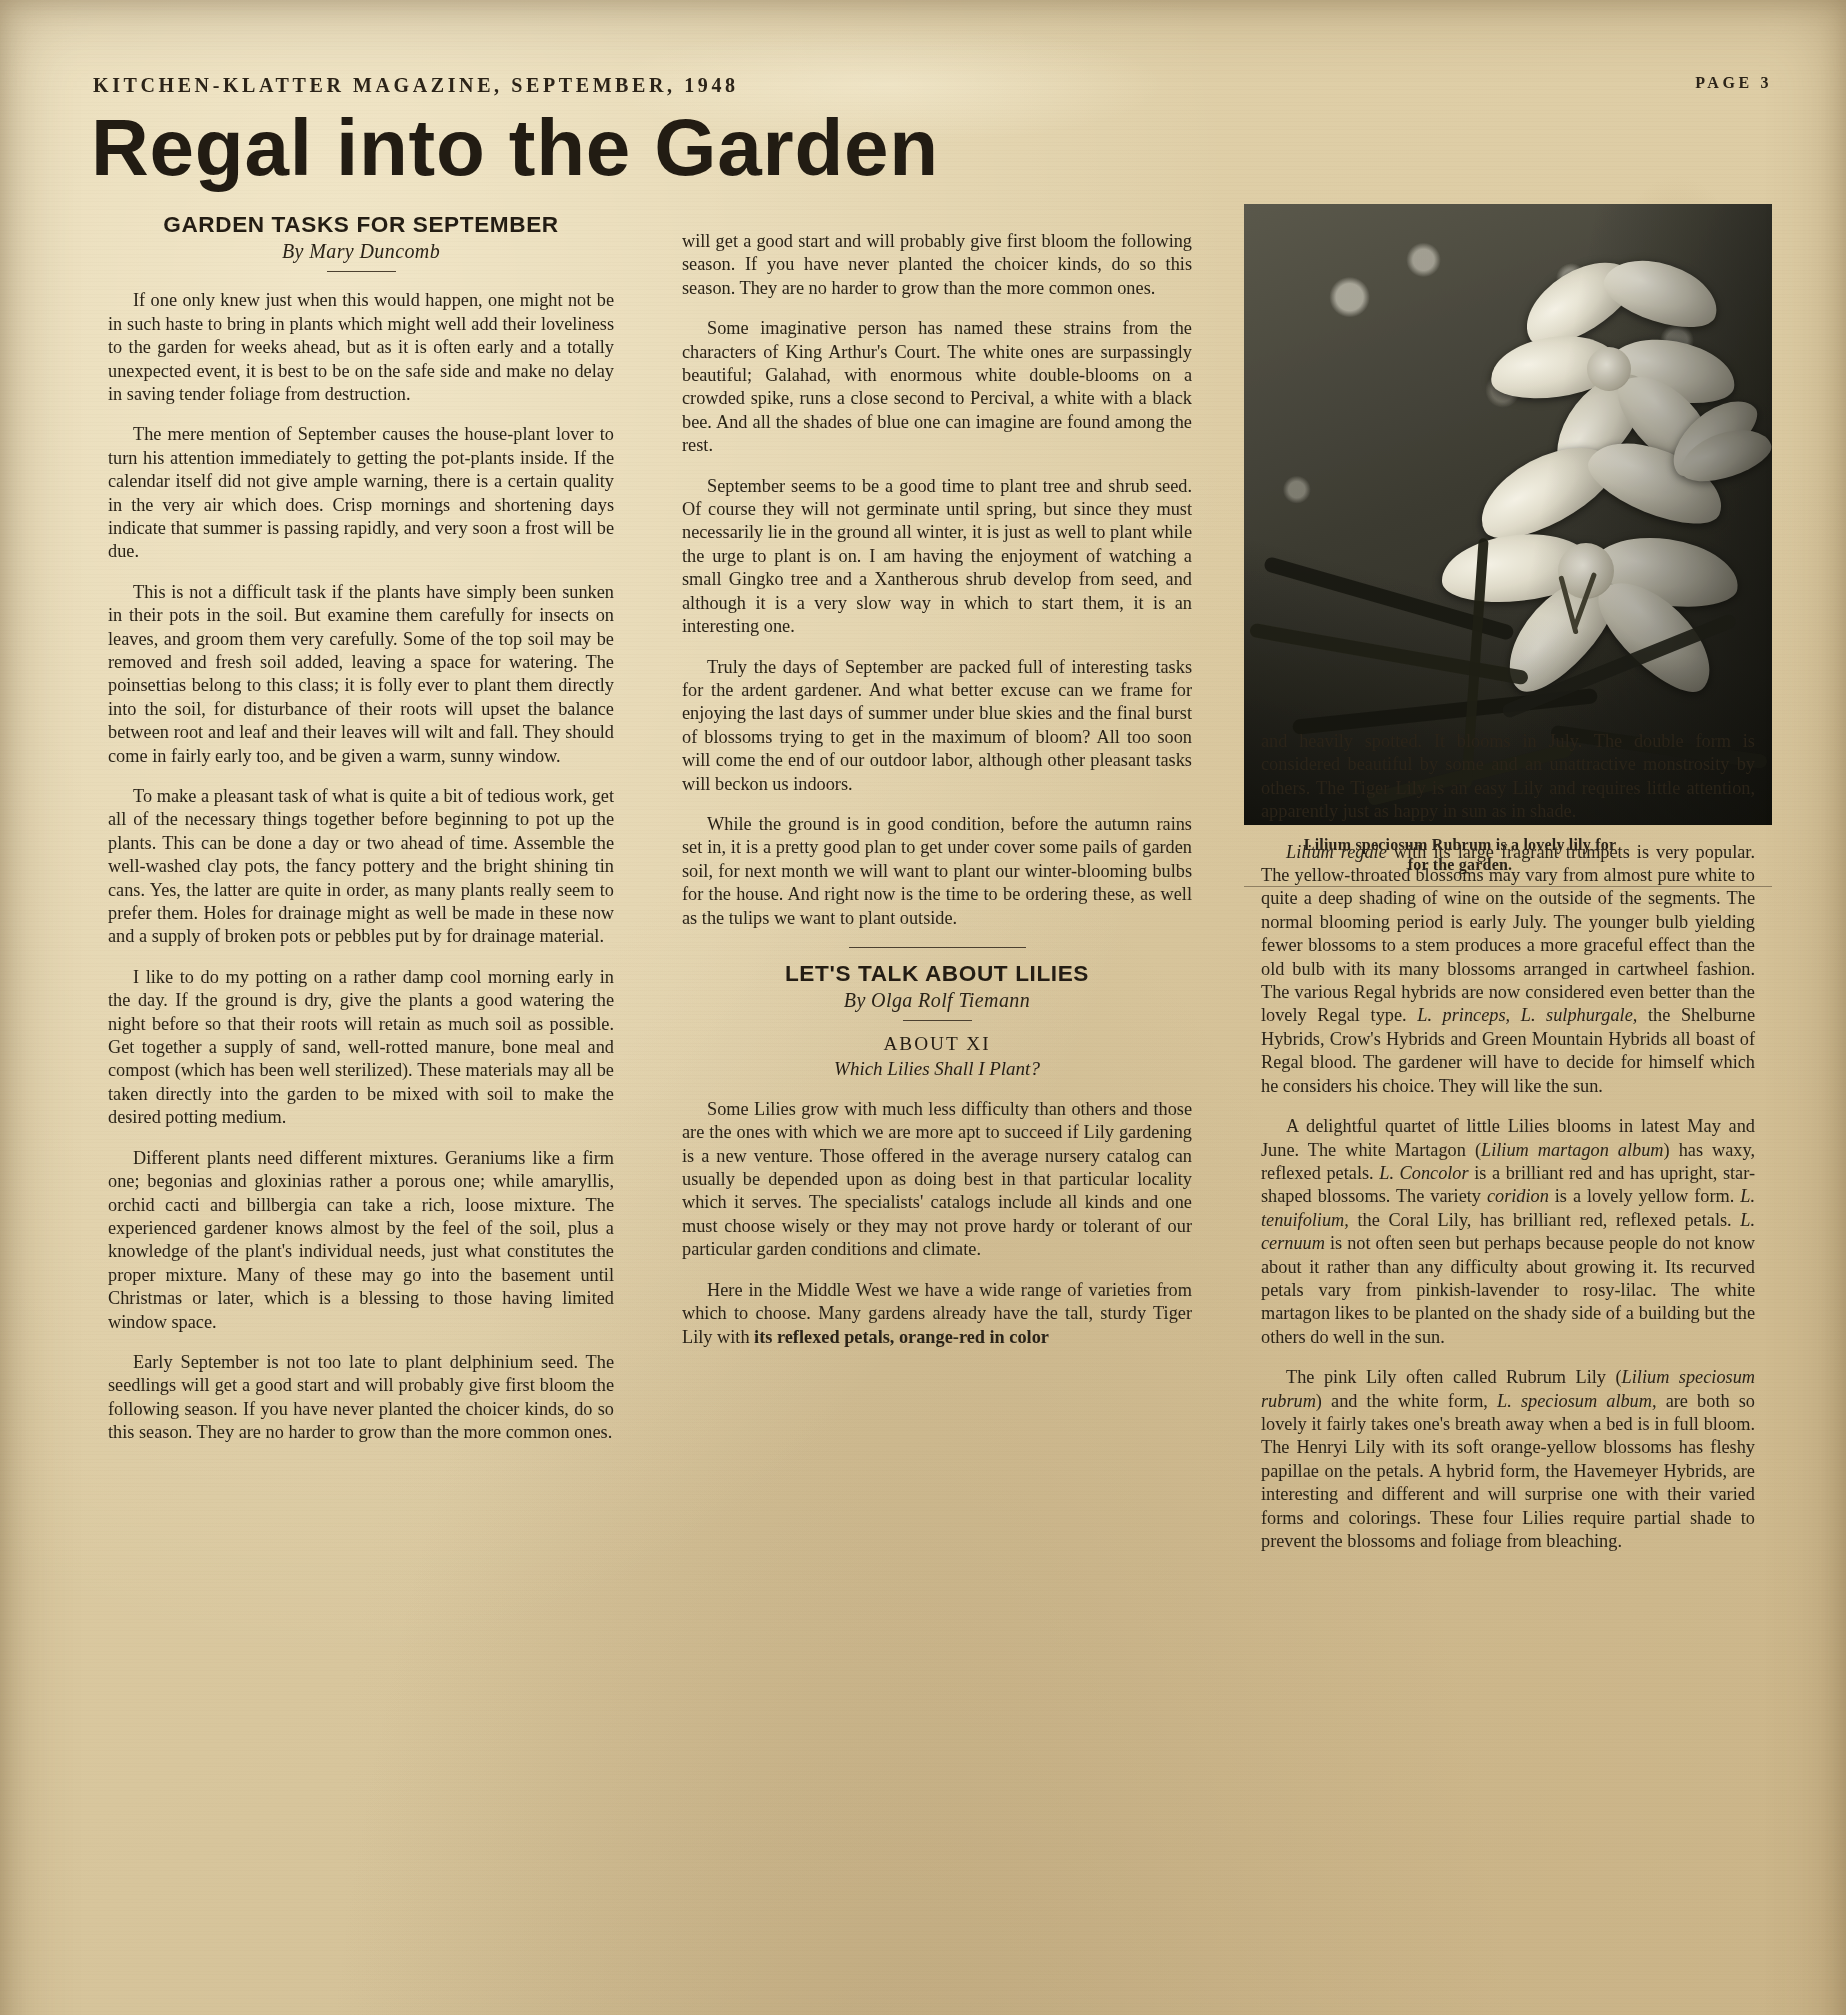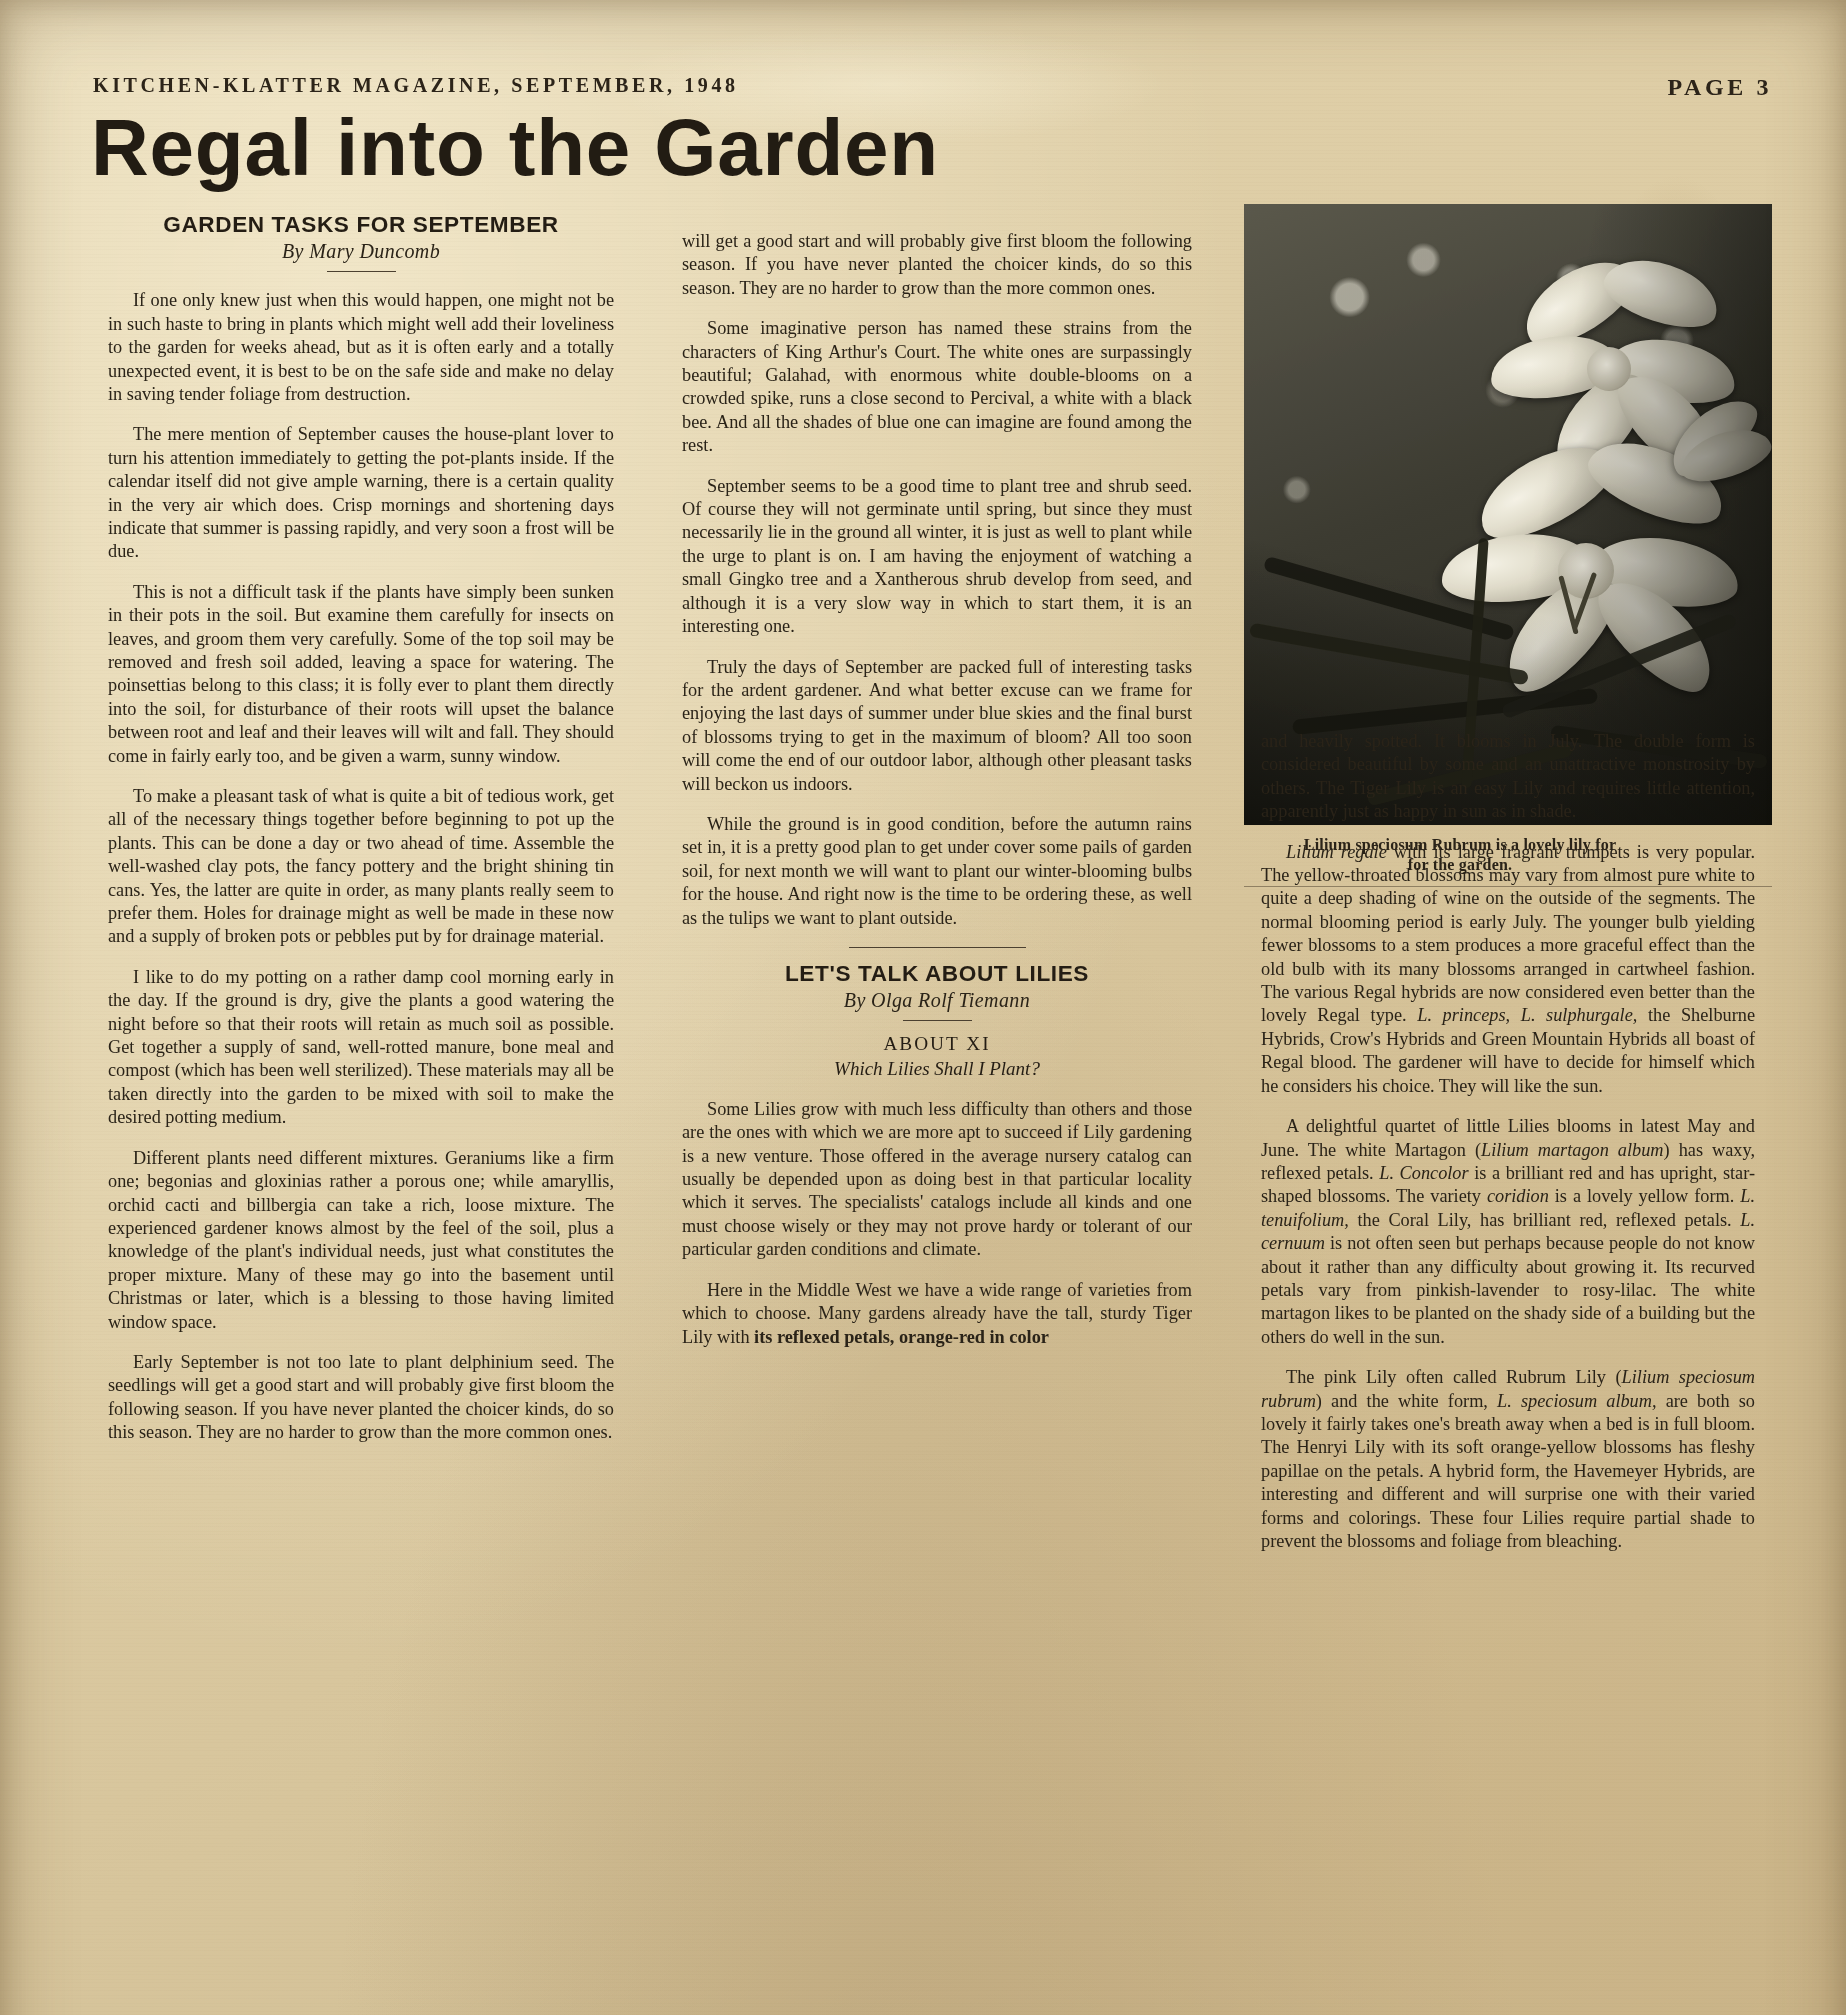--- a/index.html
+++ b/index.html
@@ -61,21 +61,21 @@
     font-size: 20px;
     letter-spacing: 3.6px;
     color: #2c2419;
   }
   .masthead-right {
     position: absolute;
     right: 4px;
     top: 13.7px;
     font-family: "Liberation Serif", serif;
     font-weight: bold;
-    font-size: 24px;
+    font-size: 16px;
     letter-spacing: 3.6px;
     color: #2c2419;
   }
 
   
   .big-title {
     position: absolute;
     left: 12px;
     top: 48px;
     width: 1161px;

